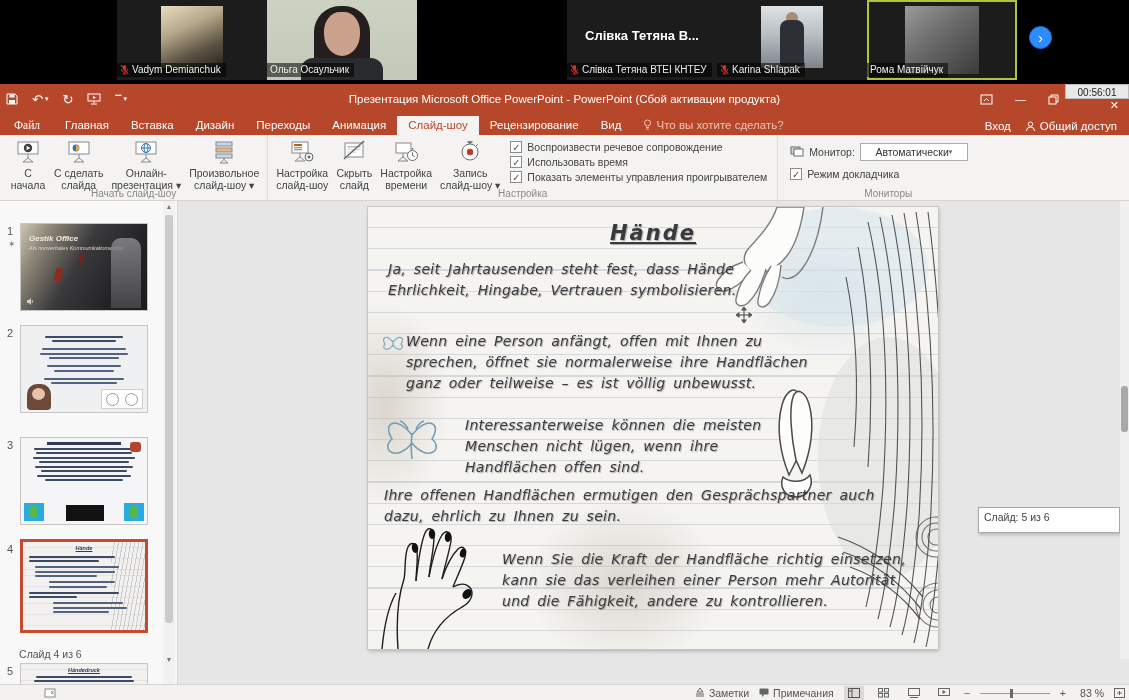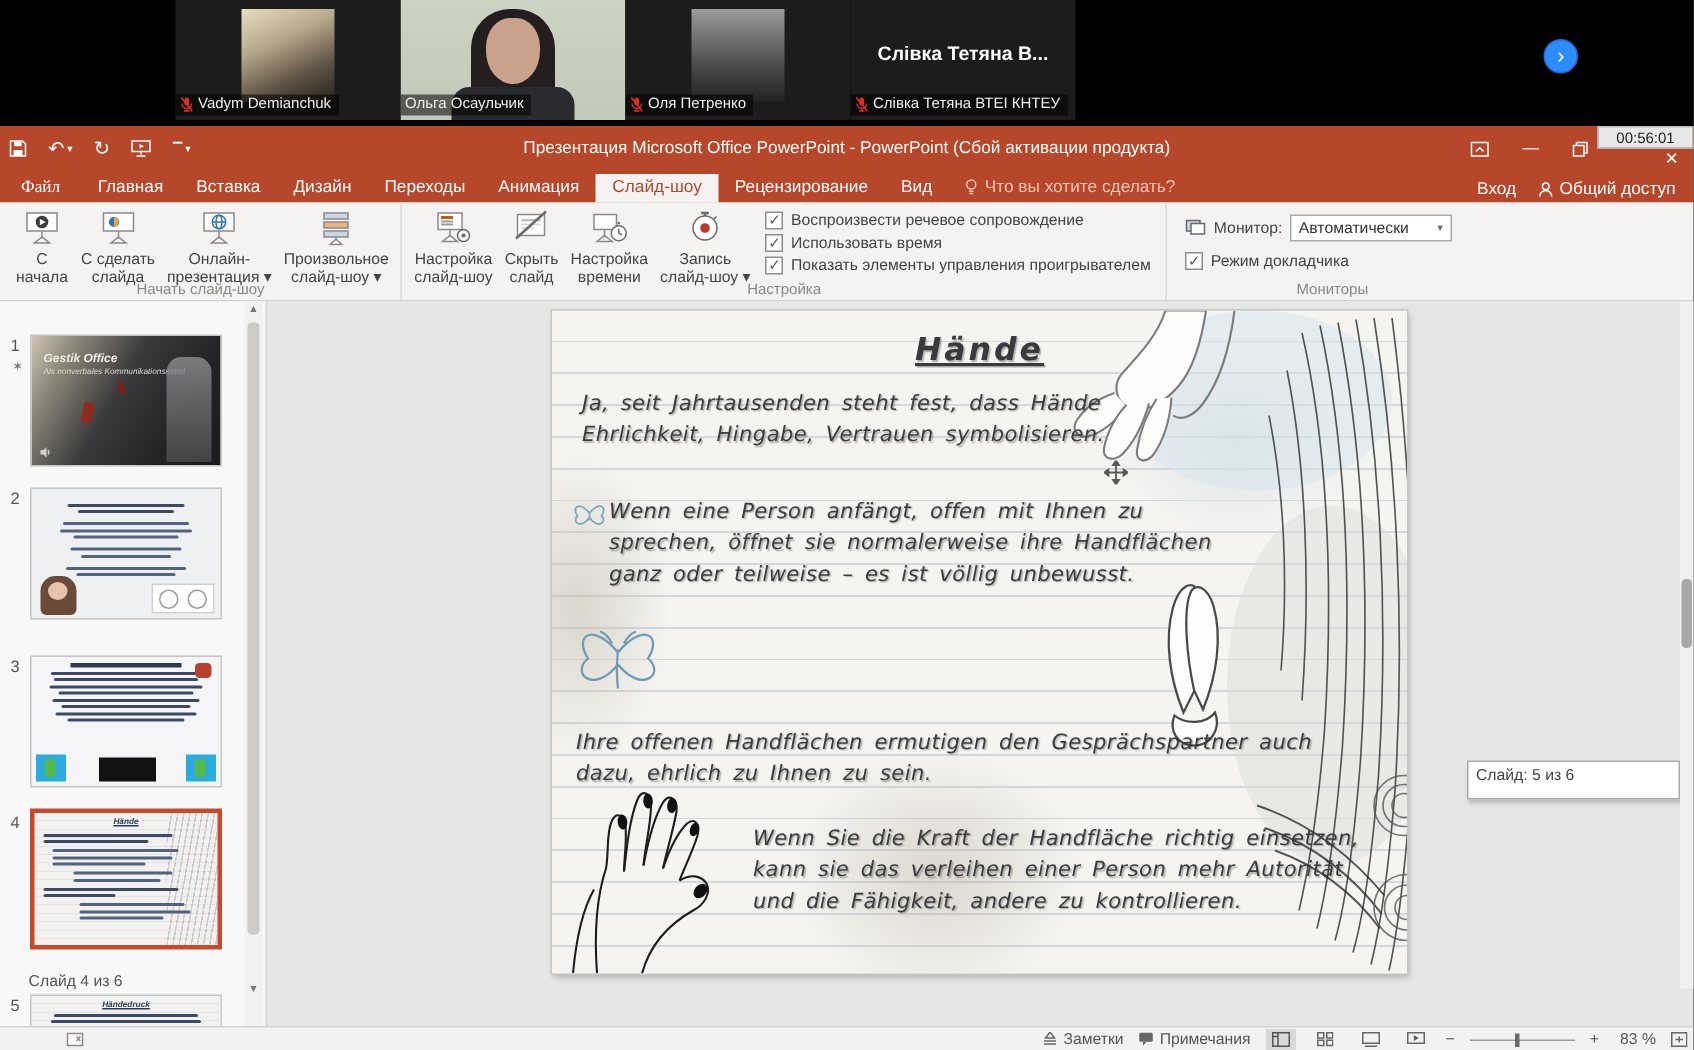--- a/index.html
+++ b/index.html
@@ -64,21 +64,21 @@
      min-width:44px; padding:2px 4px; cursor:pointer; color:#444; }
   .bigbtn .txt { font-size:10.5px; line-height:12px; text-align:center; margin-top:2px; }
   .bigbtn svg { display:block; }
   .chkcol { display:flex; flex-direction:column; gap:3px; padding:4px 6px 0 6px; }
   .chkrow { display:flex; align-items:center; gap:5px; font-size:10.5px; color:#444; cursor:pointer; white-space:nowrap; }
   .chkbox { width:12px; height:12px; background:#fff; border:1px solid #8f8d8b; font-size:10px; line-height:11px;
      text-align:center; color:#565656; flex:0 0 auto; }
   .mon-col { display:flex; flex-direction:column; gap:7px; padding:6px 8px 0 8px; }
   .mon-row { display:flex; align-items:center; gap:5px; font-size:10.5px; color:#444; }
   .combo { width:108px; height:18px; background:#fff; border:1px solid #ababab; font-size:10.5px; color:#333;
-     display:flex; align-items:center; justify-content:space-between; padding:0 5px; cursor:pointer; }
+     display:flex; align-items:center; justify-content:center; padding:0 5px; cursor:pointer; }
   .combo .dd { font-size:7px; color:#666; }
 
   
   .workarea { position:absolute; left:0; top:117px; width:1129px; height:483px; background:#e6e6e6; }
 
   .thumbs { position:absolute; left:0; top:0; width:178px; height:483px; background:#f8f8f8; overflow:hidden;
      border-right:1px solid #d9d7d5; }
   .thumb-num { position:absolute; left:7px; font-size:11px; color:#555; }
   .thumb-star { position:absolute; left:8px; font-size:9px; color:#777; }
   .thumb { position:absolute; left:20px; width:128px; height:88px; background:#fff; border:1px solid #c8c6c4;
@@ -185,45 +185,54 @@
       <div class="video-olga">
         <div class="hair"></div>
           <div class="face"></div>
           <div class="body"></div>
       </div>
       <div class="name-row">
         <span>Ольга Осаульчик</span>
       </div>
     </div>
 
-    <div class="tile" style="left:417px">
-      <div class="avatar ph-olia"></div>
-      <div class="name-row">
-        <svg class="mic-off" viewBox="0 0 10 12">
-            <rect x="3.2" y="1" width="3.6" height="6" rx="1.8" fill="#d93025"></rect>
-            <path d="M1.5 5.5 a3.5 3.5 0 0 0 7 0 M5 9 v2 M3 11 h4" stroke="#d93025" stroke-width="1" fill="none"></path>
-            <line x1="1" y1="1" x2="9" y2="11" stroke="#d93025" stroke-width="1.3"></line>
-          </svg>
-        <span>Оля Петренко</span>
-      </div>
-    </div>
 
     <div class="tile" style="left:567px">
       <div class="center-name">Слівка Тетяна В...</div>
       <div class="name-row">
         <svg class="mic-off" viewBox="0 0 10 12">
             <rect x="3.2" y="1" width="3.6" height="6" rx="1.8" fill="#d93025"></rect>
             <path d="M1.5 5.5 a3.5 3.5 0 0 0 7 0 M5 9 v2 M3 11 h4" stroke="#d93025" stroke-width="1" fill="none"></path>
             <line x1="1" y1="1" x2="9" y2="11" stroke="#d93025" stroke-width="1.3"></line>
           </svg>
         <span>Слівка Тетяна ВТЕІ КНТЕУ</span>
       </div>
     </div>
 
-
+    <div class="tile" style="left:717px">
+      <div class="avatar ph-karina">
+          <div class="head"></div>
+          <div class="fig"></div>
+        </div>
+      <div class="name-row">
+        <svg class="mic-off" viewBox="0 0 10 12">
+            <rect x="3.2" y="1" width="3.6" height="6" rx="1.8" fill="#d93025"></rect>
+            <path d="M1.5 5.5 a3.5 3.5 0 0 0 7 0 M5 9 v2 M3 11 h4" stroke="#d93025" stroke-width="1" fill="none"></path>
+            <line x1="1" y1="1" x2="9" y2="11" stroke="#d93025" stroke-width="1.3"></line>
+          </svg>
+        <span>Karina Shlapak</span>
+      </div>
+    </div>
+
+    <div class="tile active-speaker" style="left:867px">
+      <div class="avatar ph-roma" style="width:74px;height:68px"></div>
+      <div class="name-row">
+        <span>Рома Матвійчук</span>
+      </div>
+    </div>
 
     <button class="next-btn">
       <span>›</span>
     </button>
   </div>
 
   <div class="ppt">
 
     <div class="titlebar">
       <div class="qat">
@@ -598,20 +607,21 @@
                 <circle cx="568" cy="330" r="20"></circle>
               <circle cx="570" cy="398" r="8"></circle>
                 <circle cx="570" cy="398" r="15"></circle>
                 <circle cx="570" cy="398" r="22"></circle>
             </g>
           </svg>
 
           <div class="slide-title">Hände</div>
           <div class="sp sp1">Ja, seit Jahrtausenden steht fest, dass Hände Ehrlichkeit, Hingabe, Vertrauen symbolisieren.</div>
           <div class="sp sp2">Wenn eine Person anfängt, offen mit Ihnen zu sprechen, öffnet sie normalerweise ihre Handflächen ganz oder teilweise – es ist völlig unbewusst.</div>
+          <div class="sp sp3">Interessanterweise können die meisten Menschen nicht lügen, wenn ihre Handflächen offen sind.</div>
           <div class="sp sp4">Ihre offenen Handflächen ermutigen den Gesprächspartner auch dazu, ehrlich zu Ihnen zu sein.</div>
           <div class="sp sp5">Wenn Sie die Kraft der Handfläche richtig einsetzen, kann sie das verleihen einer Person mehr Autorität und die Fähigkeit, andere zu kontrollieren.</div>
 
           <svg class="move-cursor" width="16" height="16" viewBox="0 0 16 16">
             <g stroke="#5a5a5a" stroke-width="1.2" fill="#5a5a5a">
               <line x1="8" y1="2" x2="8" y2="14"></line>
                 <line x1="2" y1="8" x2="14" y2="8"></line>
               <polygon points="8,0 6,3 10,3"></polygon>
                 <polygon points="8,16 6,13 10,13"></polygon>
               <polygon points="0,8 3,6 3,10"></polygon>

